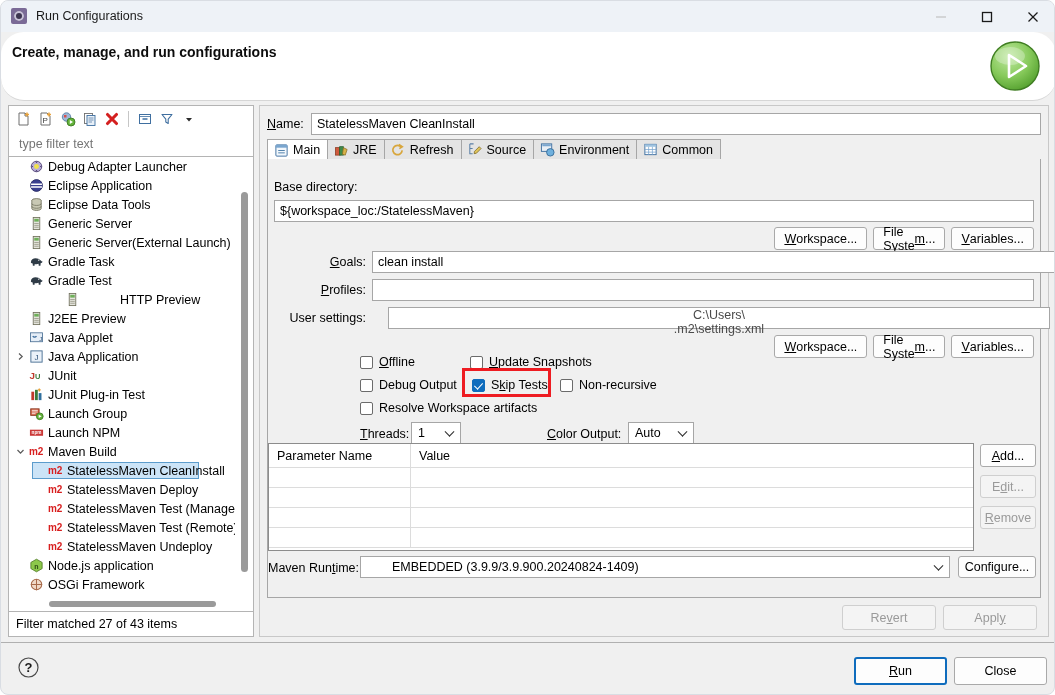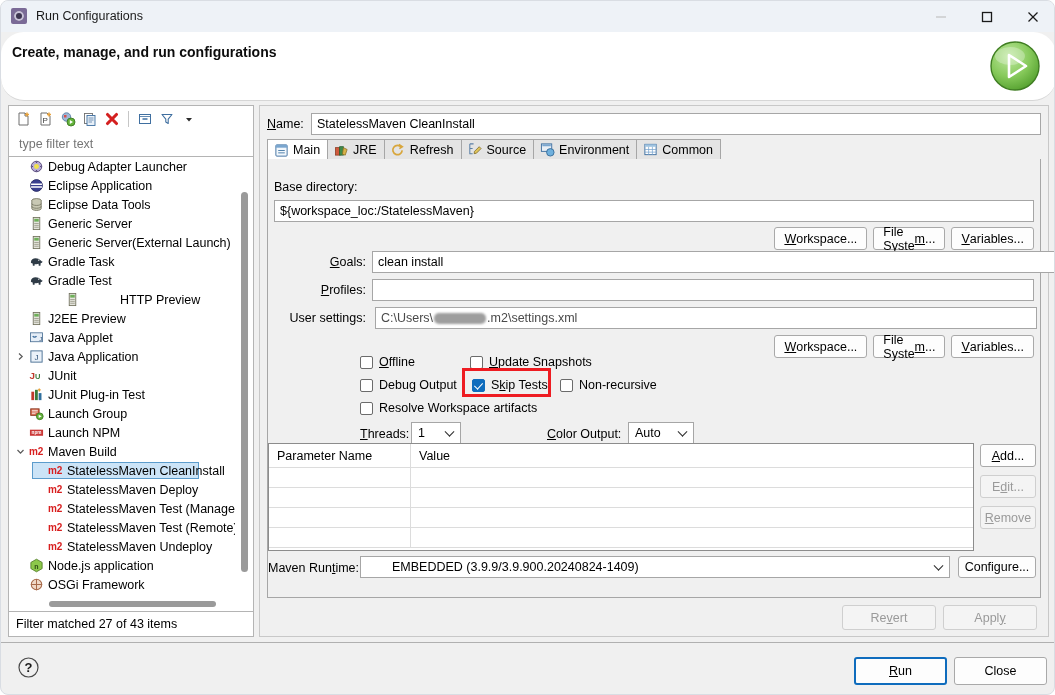--- a/index.html
+++ b/index.html
@@ -743,21 +743,21 @@
       <div class="btn"><u>V</u>ariables...</div>
     </div>
 
     <div style="position:absolute;left:63px;top:149px;width:43px;text-align:right;" class="flabel"><u>G</u>oals:</div>
     <input class="ftext" style="position: absolute; left: 112px; top: 145px; width: 692px;" value="clean install">
 
     <div style="position:absolute;left:55px;top:177px;width:51px;text-align:right;" class="flabel"><u>P</u>rofiles:</div>
     <input class="ftext" style="position: absolute; left: 112px; top: 173px; width: 662px;" value="">
 
     <div style="position:absolute;left:18px;top:205px;width:88px;text-align:right;" class="flabel">User settings:</div>
-    <div class="ftext readonly" style="position:absolute;left:115px;top:201px;width:662px;display:flex;align-items:center;">
+    <div class="ftext readonly" style="position:absolute;left:128px;top:201px;width:662px;display:flex;align-items:center;flex-direction:column;">
       <span>C:\Users\</span>
         <span style="display:inline-block;width:52px;height:11px;margin:0 1px;background:#9e9e9e;border-radius:5px;filter:blur(1.1px);"></span>
         <span>.m2\settings.xml</span>
     </div>
 
     <div style="position:absolute;left:537px;top:229px;width:237px;display:flex;gap:6px;justify-content:flex-end;">
       <div class="btn"><u>W</u>orkspace...</div>
       <div class="btn">File Syste<u>m</u>...</div>
       <div class="btn"><u>V</u>ariables...</div>
     </div>

